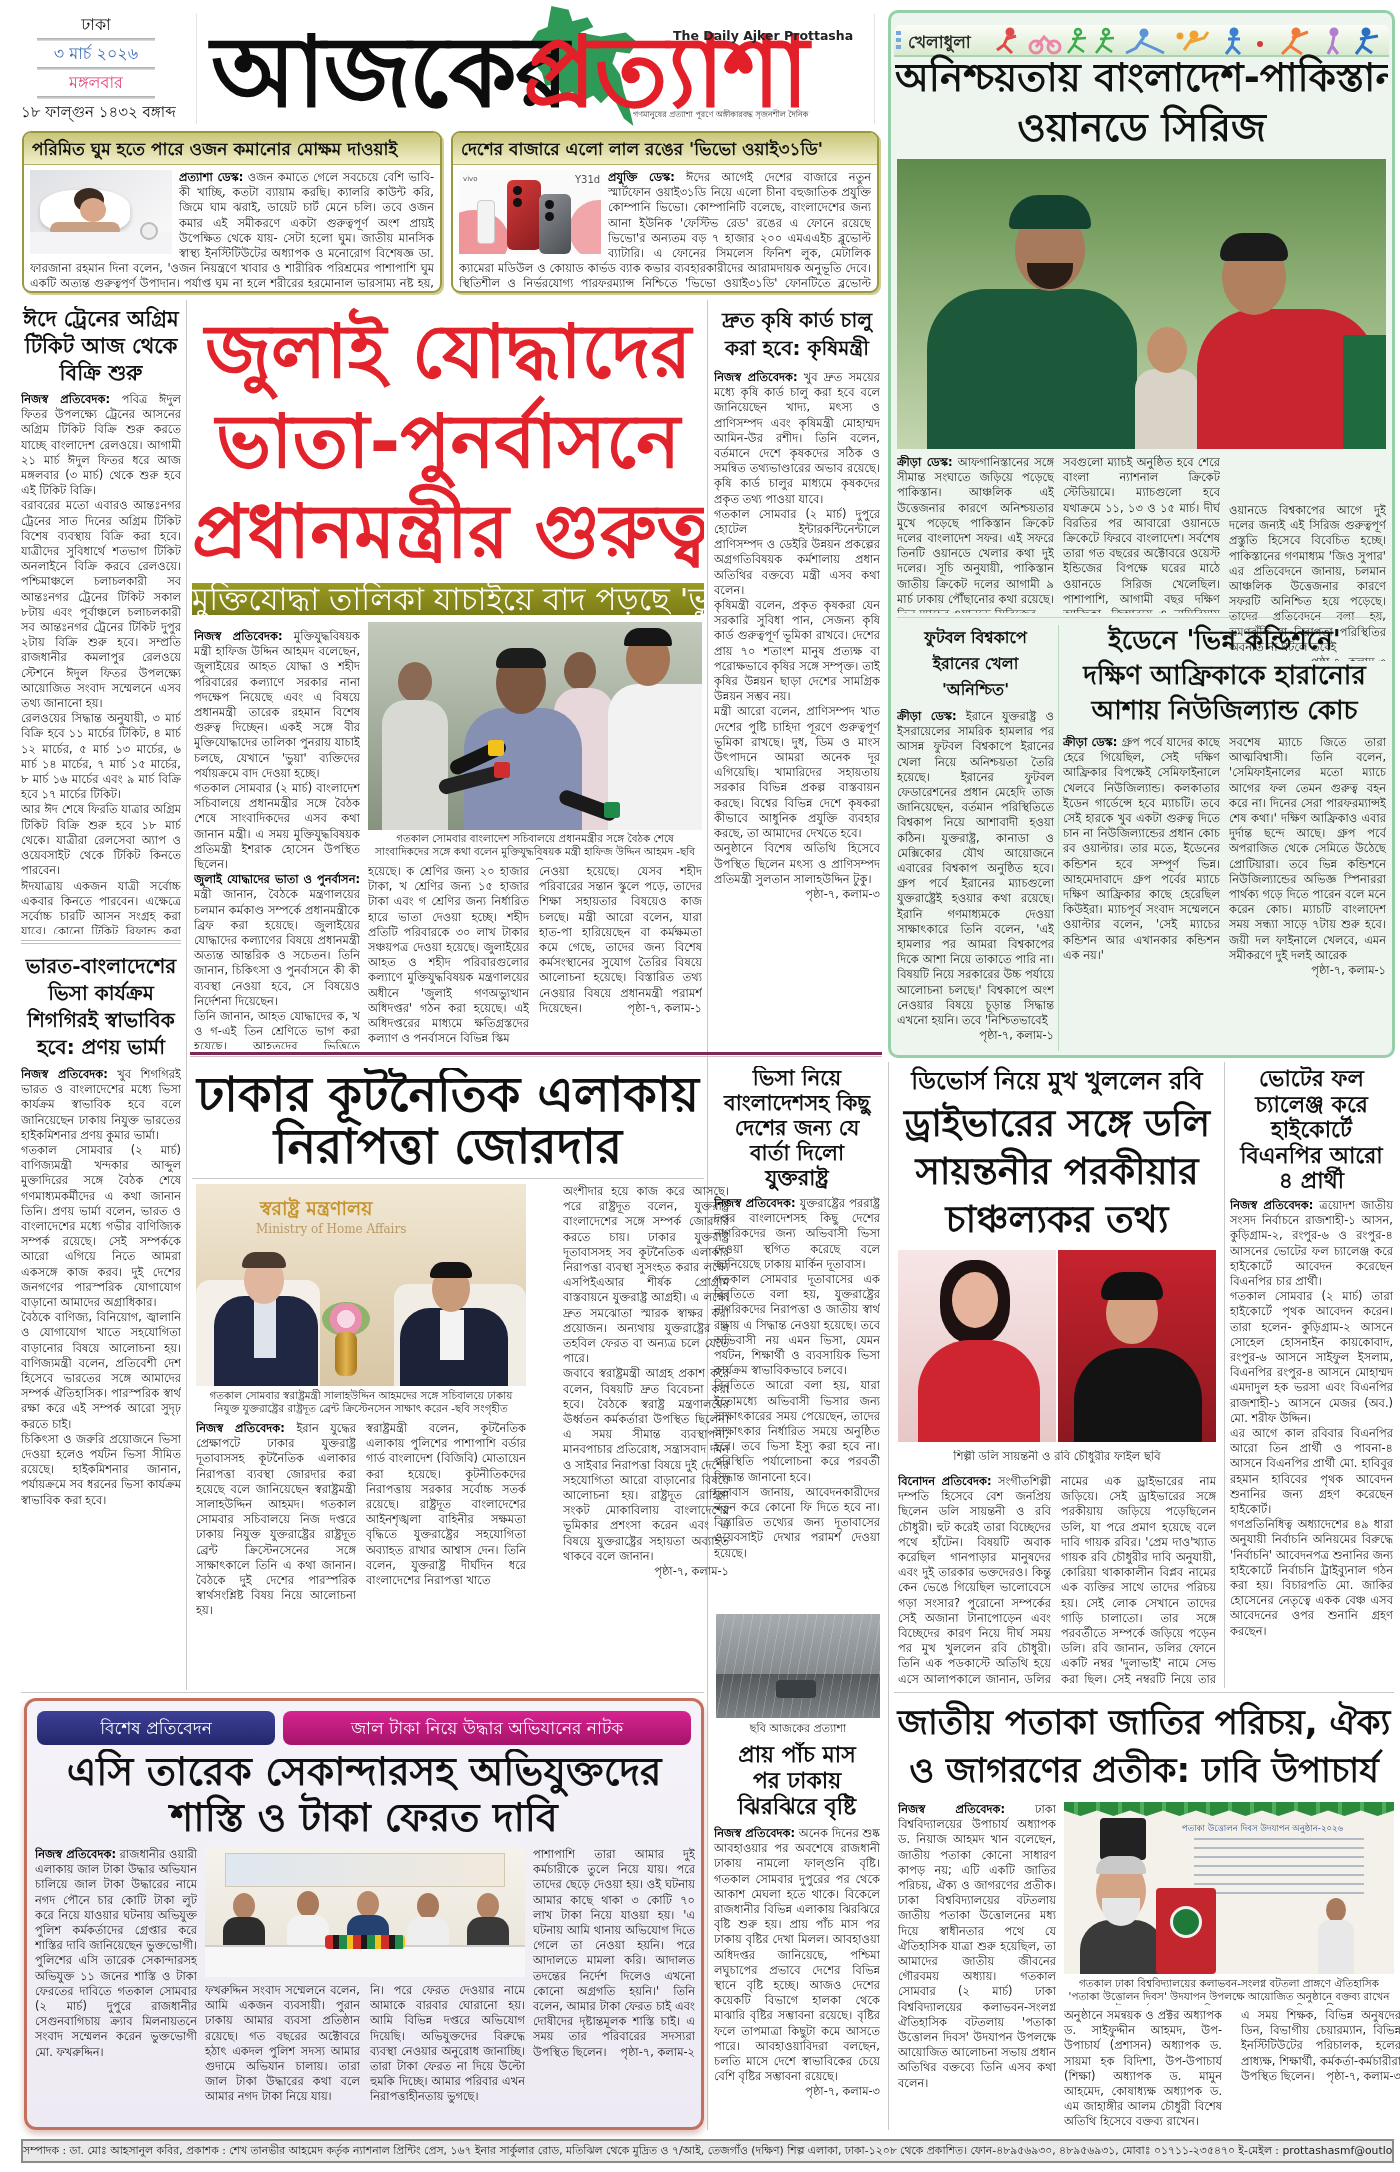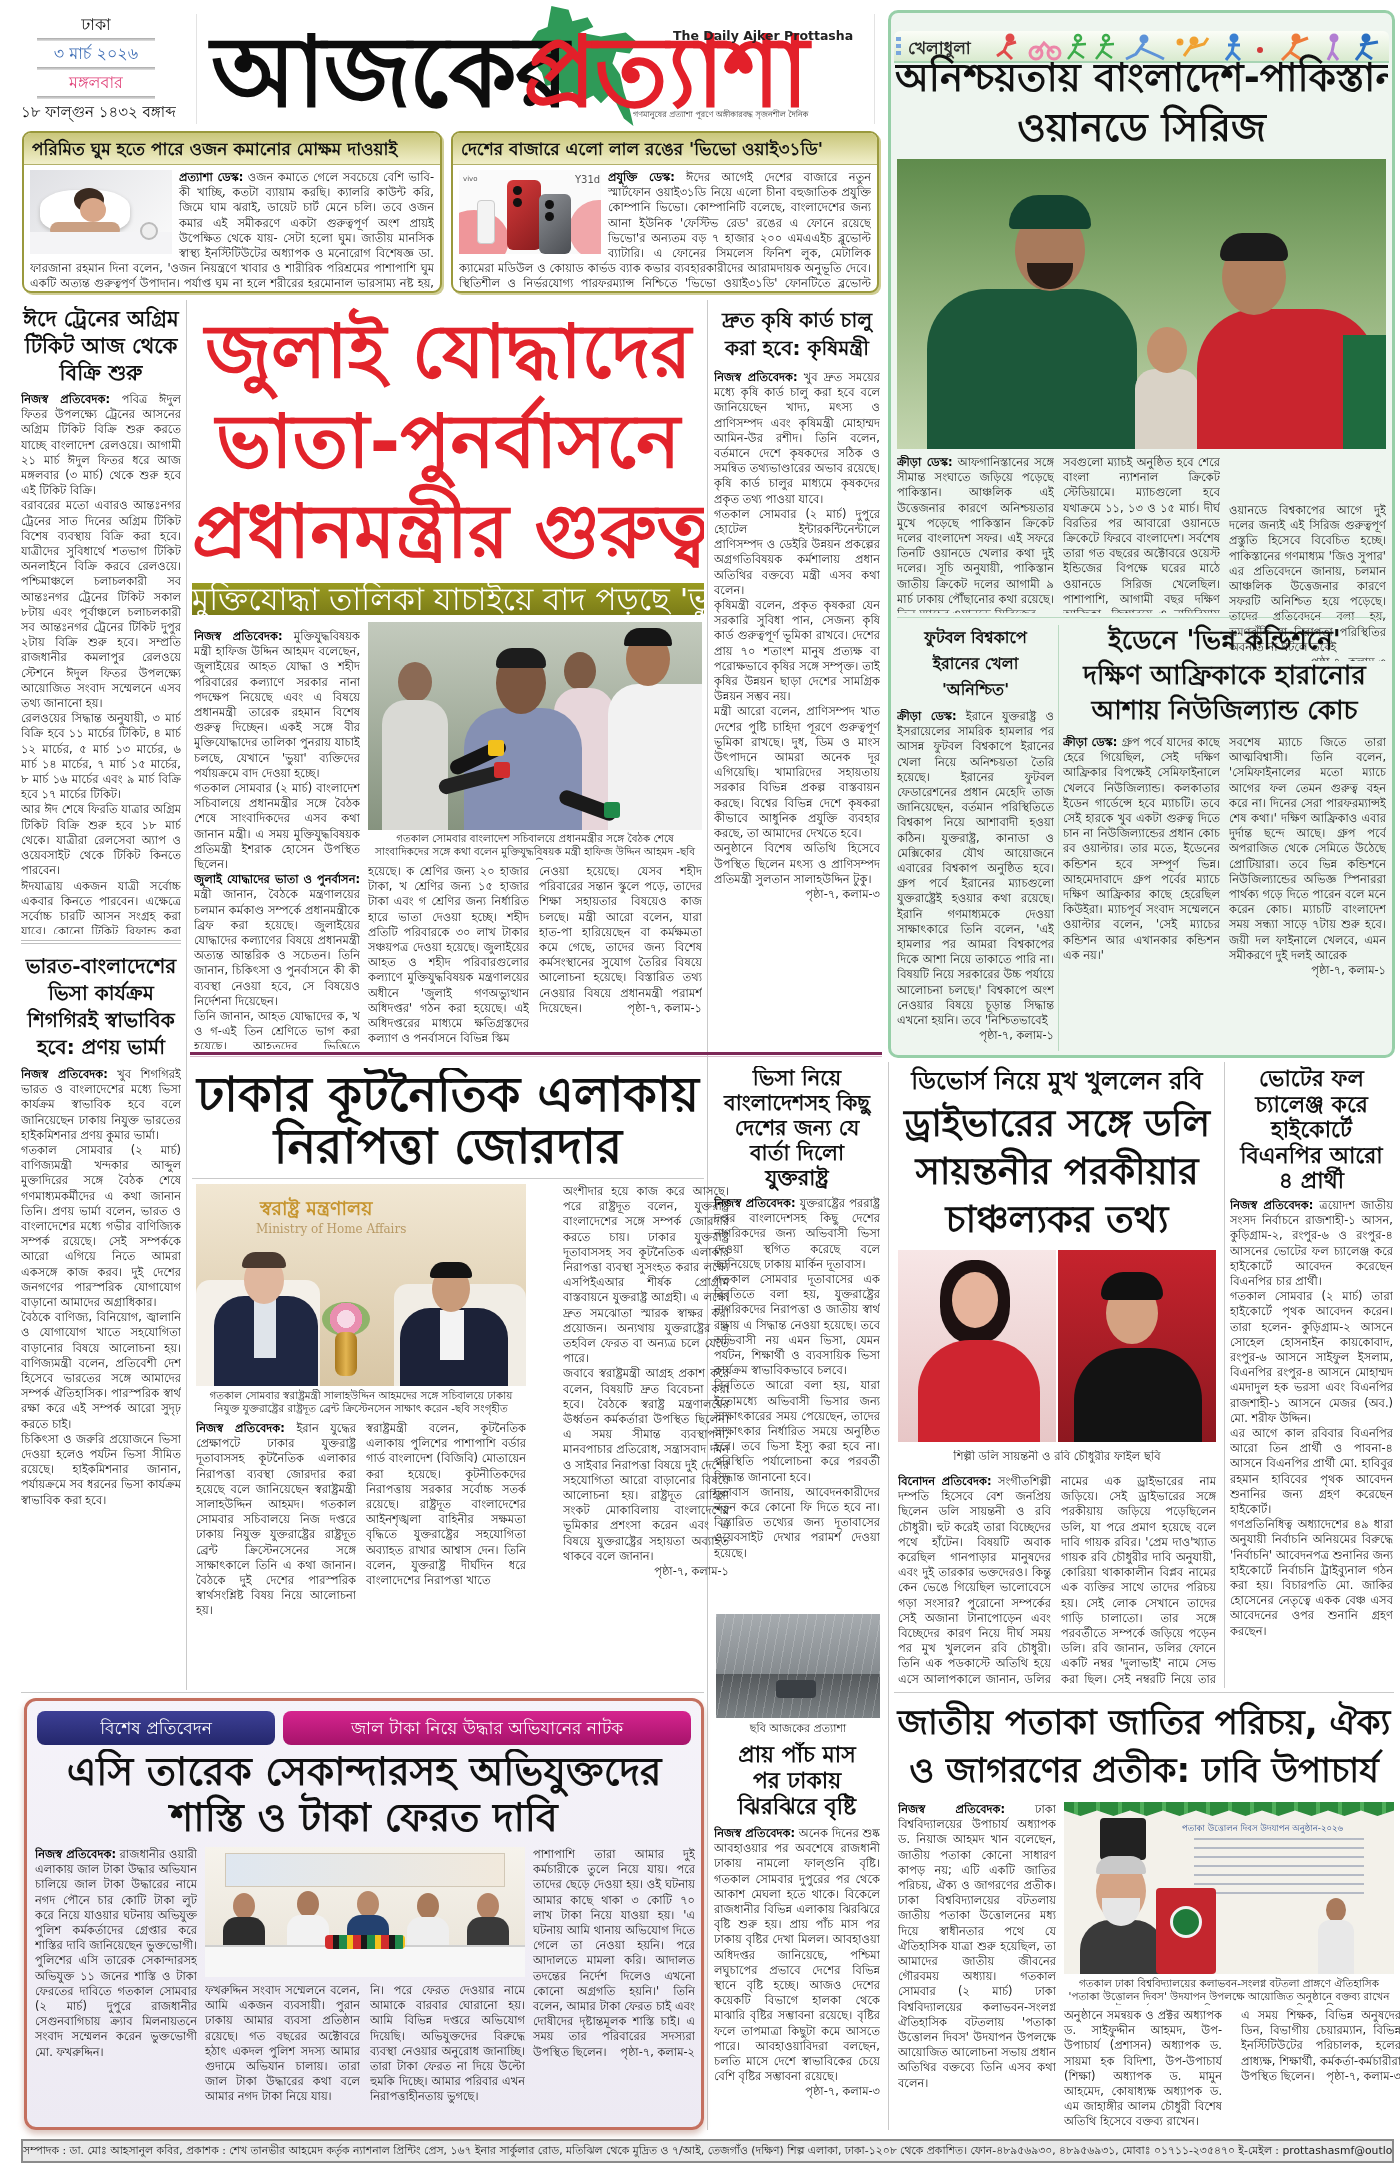--- a/index.html
+++ b/index.html
@@ -196,21 +196,21 @@
     <div class="a txt" style="left:2px;top:70px;width:166px;height:672px;">
       <p><b>নিজস্ব প্রতিবেদক:</b><span> খুব দ্রুত সময়ের মধ্যে কৃষি কার্ড চালু করা হবে বলে জানিয়েছেন খাদ্য, মৎস্য ও প্রাণিসম্পদ এবং কৃষিমন্ত্রী মোহাম্মদ আমিন-উর রশীদ। তিনি বলেন, বর্তমানে দেশে কৃষকদের সঠিক ও সমন্বিত তথ্যভাণ্ডারের অভাব রয়েছে। কৃষি কার্ড চালুর মাধ্যমে কৃষকদের প্রকৃত তথ্য পাওয়া যাবে।</span></p>
       <p>গতকাল সোমবার (২ মার্চ) দুপুরে হোটেল ইন্টারকন্টিনেন্টালে প্রাণিসম্পদ ও ডেইরি উন্নয়ন প্রকল্পের অগ্রগতিবিষয়ক কর্মশালায় প্রধান অতিথির বক্তব্যে মন্ত্রী এসব কথা বলেন।</p>
       <p>কৃষিমন্ত্রী বলেন, প্রকৃত কৃষকরা যেন সরকারি সুবিধা পান, সেজন্য কৃষি কার্ড গুরুত্বপূর্ণ ভূমিকা রাখবে। দেশের প্রায় ৭০ শতাংশ মানুষ প্রত্যক্ষ বা পরোক্ষভাবে কৃষির সঙ্গে সম্পৃক্ত। তাই কৃষির উন্নয়ন ছাড়া দেশের সামগ্রিক উন্নয়ন সম্ভব নয়।</p>
       <p>মন্ত্রী আরো বলেন, প্রাণিসম্পদ খাত দেশের পুষ্টি চাহিদা পূরণে গুরুত্বপূর্ণ ভূমিকা রাখছে। দুধ, ডিম ও মাংস উৎপাদনে আমরা অনেক দূর এগিয়েছি। খামারিদের সহায়তায় সরকার বিভিন্ন প্রকল্প বাস্তবায়ন করছে। বিশ্বের বিভিন্ন দেশে কৃষকরা কীভাবে আধুনিক প্রযুক্তি ব্যবহার করছে, তা আমাদের দেখতে হবে।</p>
       <p><span>অনুষ্ঠানে বিশেষ অতিথি হিসেবে উপস্থিত ছিলেন মৎস্য ও প্রাণিসম্পদ প্রতিমন্ত্রী সুলতান সালাহউদ্দিন টুকু।</span><span class="jump">পৃষ্ঠা-৭, কলাম-৩</span></p>
     </div>
   </div>
 
   <div class="a sports" style="left:888px;top:10px;width:507px;height:1048px;">
-    <div class="a sports-banner" style="left:3px;top:18px;width:495px;height:32px;">
+    <div class="a sports-banner" style="left:3px;top:12px;width:495px;height:32px;">
       <div class="sh" style="left:2px;top:6px;width:5px;height:20px;background:repeating-linear-gradient(#7aa7dd 0 4px,transparent 4px 7px);"></div>
       <div class="banner-label">খেলাধুলা</div>
       <svg class="a" style="left:100px;top:1px;" width="392" height="30" viewBox="0 0 392 30">
         <g stroke="#e04a4a" stroke-width="3" fill="none">
             <circle cx="16" cy="6" r="3" fill="#e04a4a"></circle>
             <path d="M14 10 L10 19 L3 24 M10 19 L18 27 M12 13 L22 10"></path>
           </g>
         <g stroke="#ec86a8" stroke-width="3" fill="none">
             <circle cx="42" cy="21" r="6"></circle>
             <circle cx="60" cy="21" r="6"></circle>

